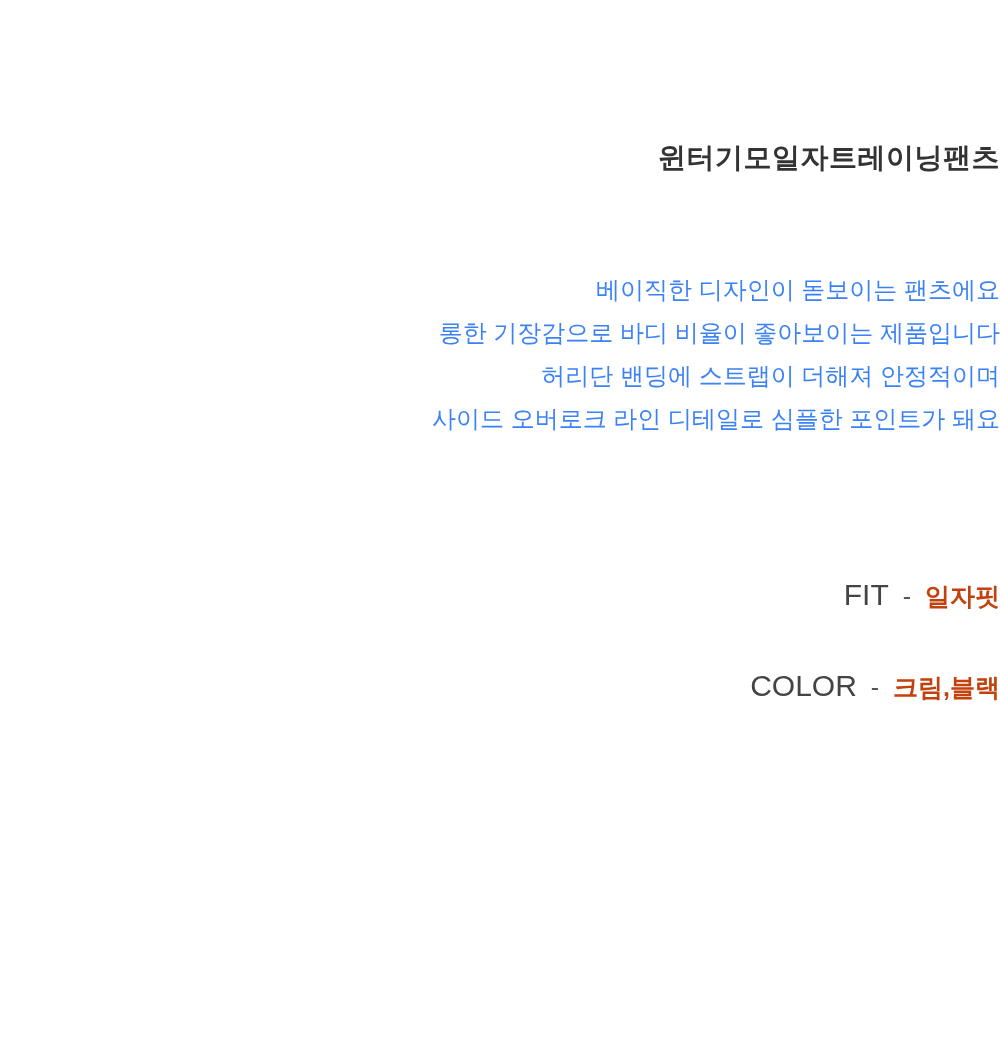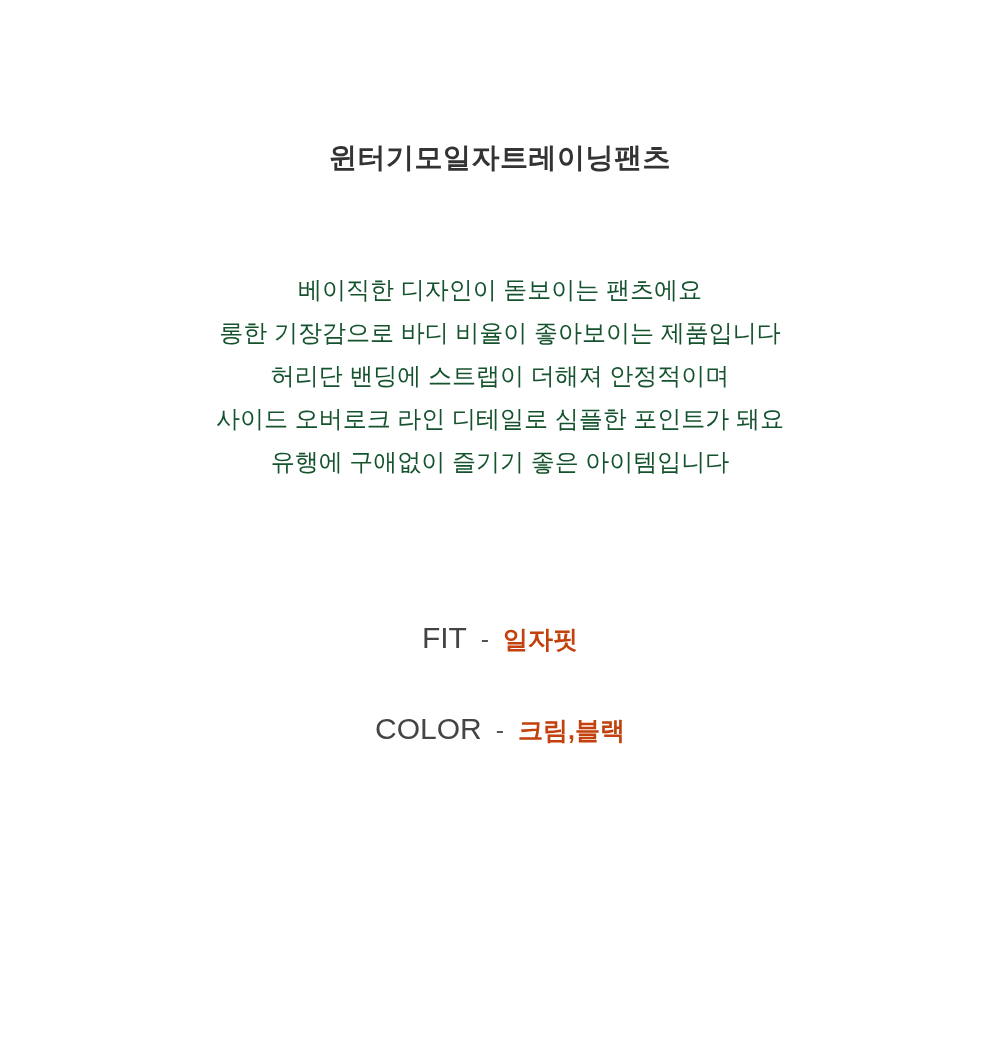--- a/index.html
+++ b/index.html
@@ -6,37 +6,37 @@
     margin: 0;
     padding: 0;
     background: #ffffff;
   }
   .page {
     position: relative;
     width: 1000px;
     height: 934px;
     background: #ffffff;
     font-family: "Liberation Sans", "DejaVu Sans", sans-serif;
-    text-align: center;
+    text-align: right;
     overflow: hidden;
   }
   .product-title {
     padding-top: 142px;
     font-size: 28px;
     line-height: 32px;
     font-weight: 700;
     color: #333333;
     letter-spacing: 0.5px;
   }
   .product-description {
     margin-top: 94px;
     font-size: 24px;
     line-height: 43px;
     font-weight: 400;
-    color: #14532d;
+    color: #3b82f6;
   }
   .desc-line {
     white-space: nowrap;
   }
   .spec-list {
     margin-top: 138px;
   }
   .spec-row {
     font-size: 25px;
     line-height: 34px;
@@ -65,21 +65,20 @@
 
 <div class="page">
 
   <div class="product-title">윈터기모일자트레이닝팬츠</div>
 
   <div class="product-description">
     <div class="desc-line">베이직한 디자인이 돋보이는 팬츠에요</div>
     <div class="desc-line">롱한 기장감으로 바디 비율이 좋아보이는 제품입니다</div>
     <div class="desc-line">허리단 밴딩에 스트랩이 더해져 안정적이며</div>
     <div class="desc-line">사이드 오버로크 라인 디테일로 심플한 포인트가 돼요</div>
-    <div class="desc-line">유행에 구애없이 즐기기 좋은 아이템입니다</div>
   </div>
 
   <div class="spec-list">
 
     <div class="spec-row">
       <span class="spec-label">FIT</span>
       <span class="spec-sep">-</span>
       <span class="spec-value">일자핏</span>
     </div>
 

